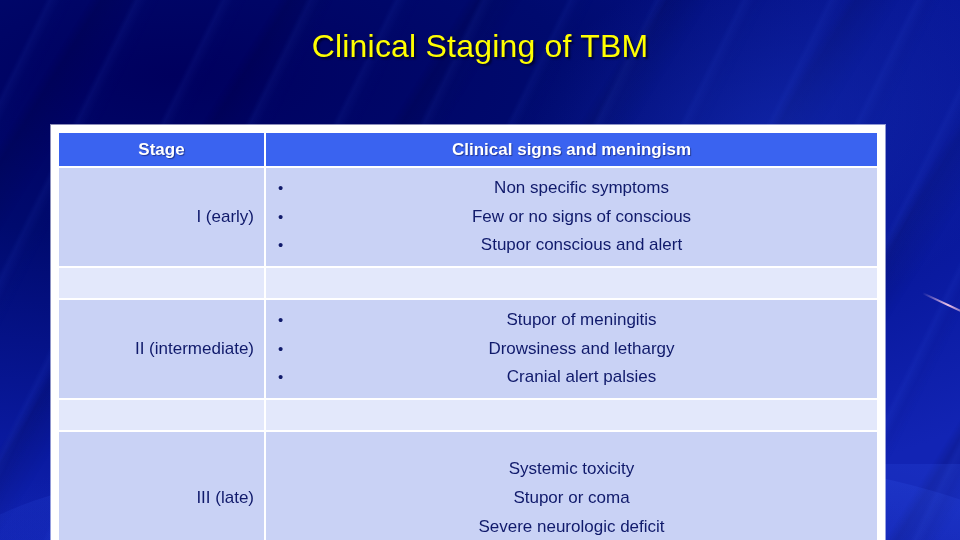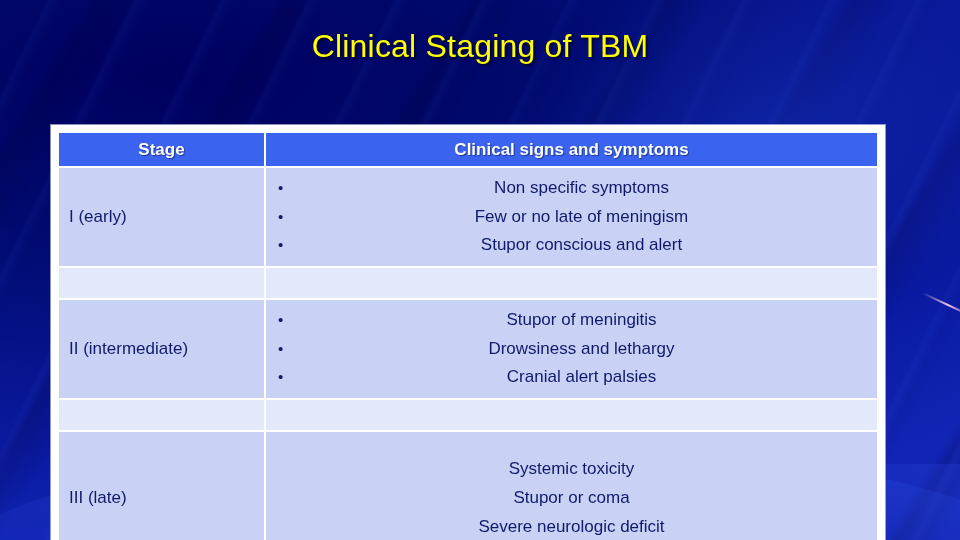--- a/index.html
+++ b/index.html
@@ -140,21 +140,21 @@
   }
 
   table.staging td {
     background: #c9d2f5;
     color: #101a6b;
     font-size: 17px;
     vertical-align: middle;
     padding: 6px 10px;
   }
   td.stage-cell {
-    text-align: left;
+    text-align: right;
     padding-left: 10px;
     white-space: nowrap;
   }
   td.signs-cell {
     text-align: center;
     padding-left: 12px;
   }
   tr.data-row td { height: 86px; }
   tr.spacer-row td {
     background: #e3e8fb;
@@ -209,31 +209,31 @@
 
   <div class="table-wrap">
     <table class="staging">
       <colgroup>
         <col class="c-stage">
         <col class="c-signs">
       </colgroup>
       <thead>
         <tr>
           <th>Stage</th>
-          <th>Clinical signs and symptoms</th>
+          <th>Clinical signs and meningism</th>
         </tr>
       </thead>
       <tbody>
 
         <tr class="data-row">
           <td class="stage-cell">I (early)</td>
           <td class="signs-cell">
             <ul class="bullets">
               <li>Non specific symptoms</li>
-              <li>Few or no late of meningism</li>
+              <li>Few or no signs of conscious</li>
               <li>Stupor conscious and alert</li>
             </ul>
           </td>
         </tr>
 
         <tr class="spacer-row">
           <td></td>
           <td></td>
         </tr>
 

